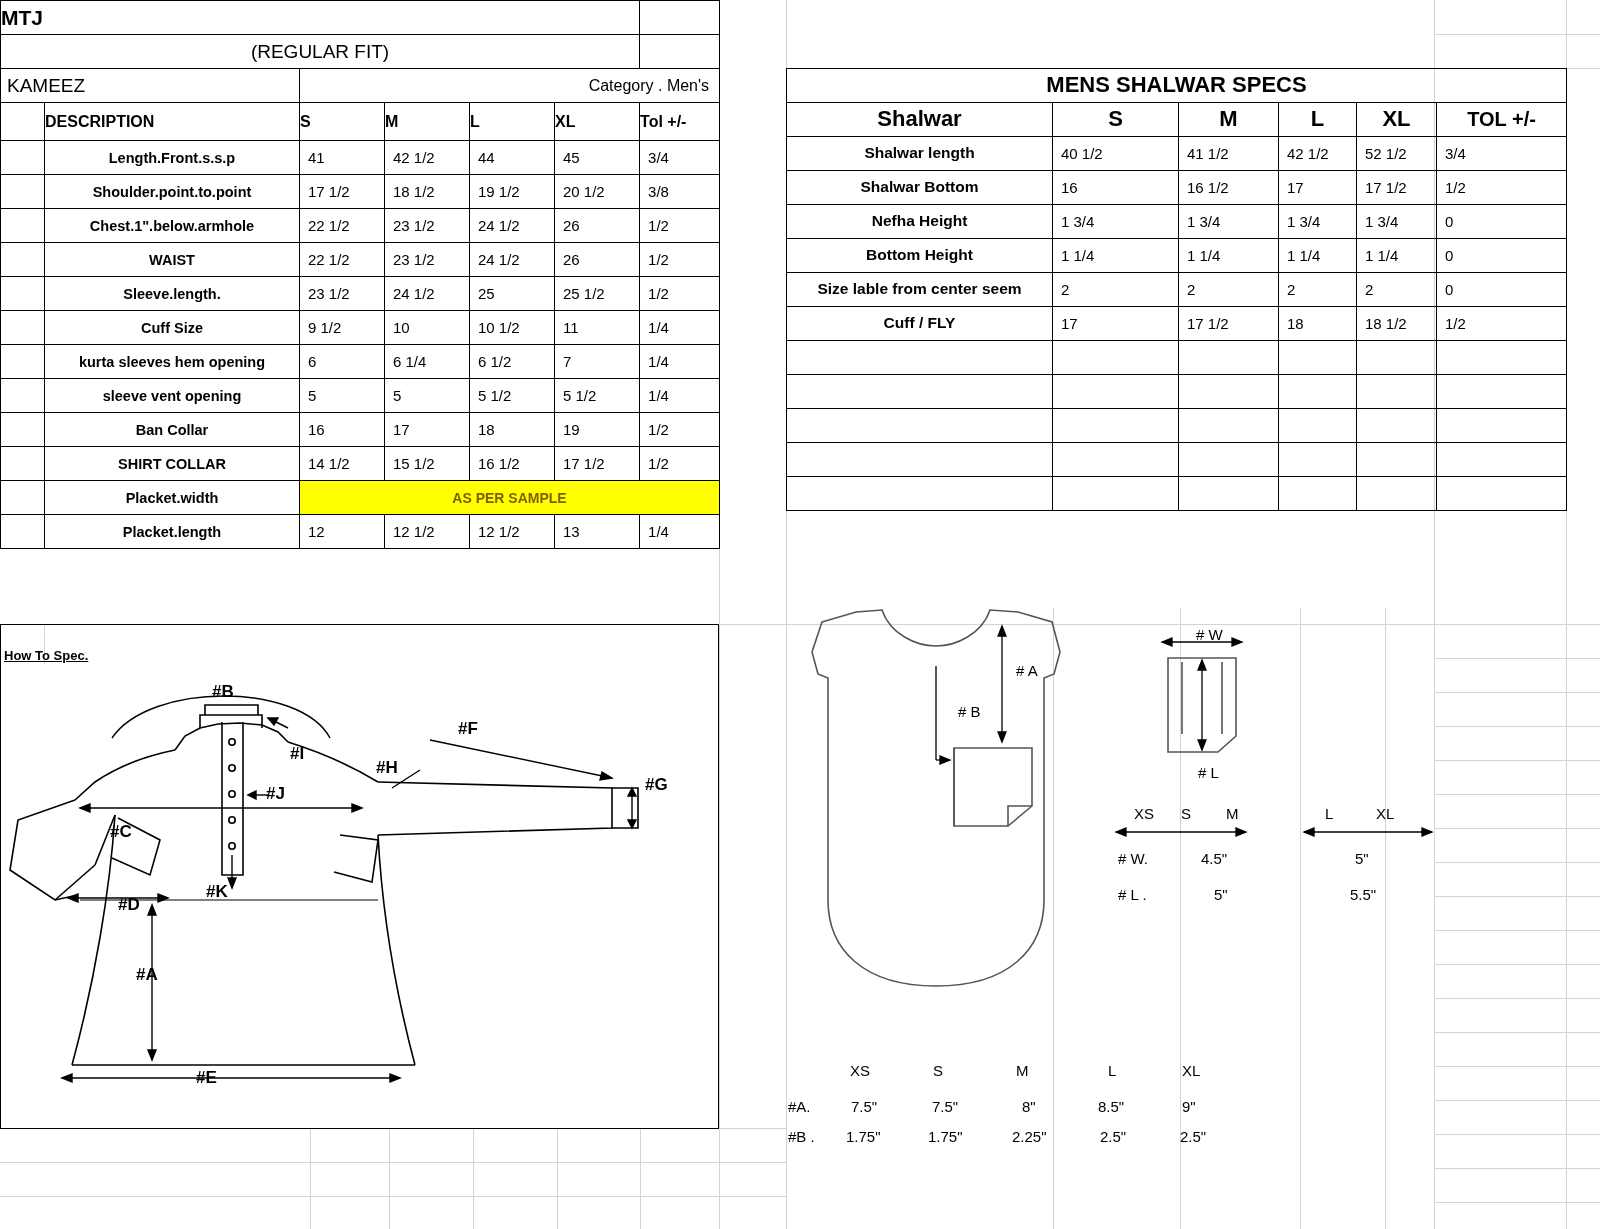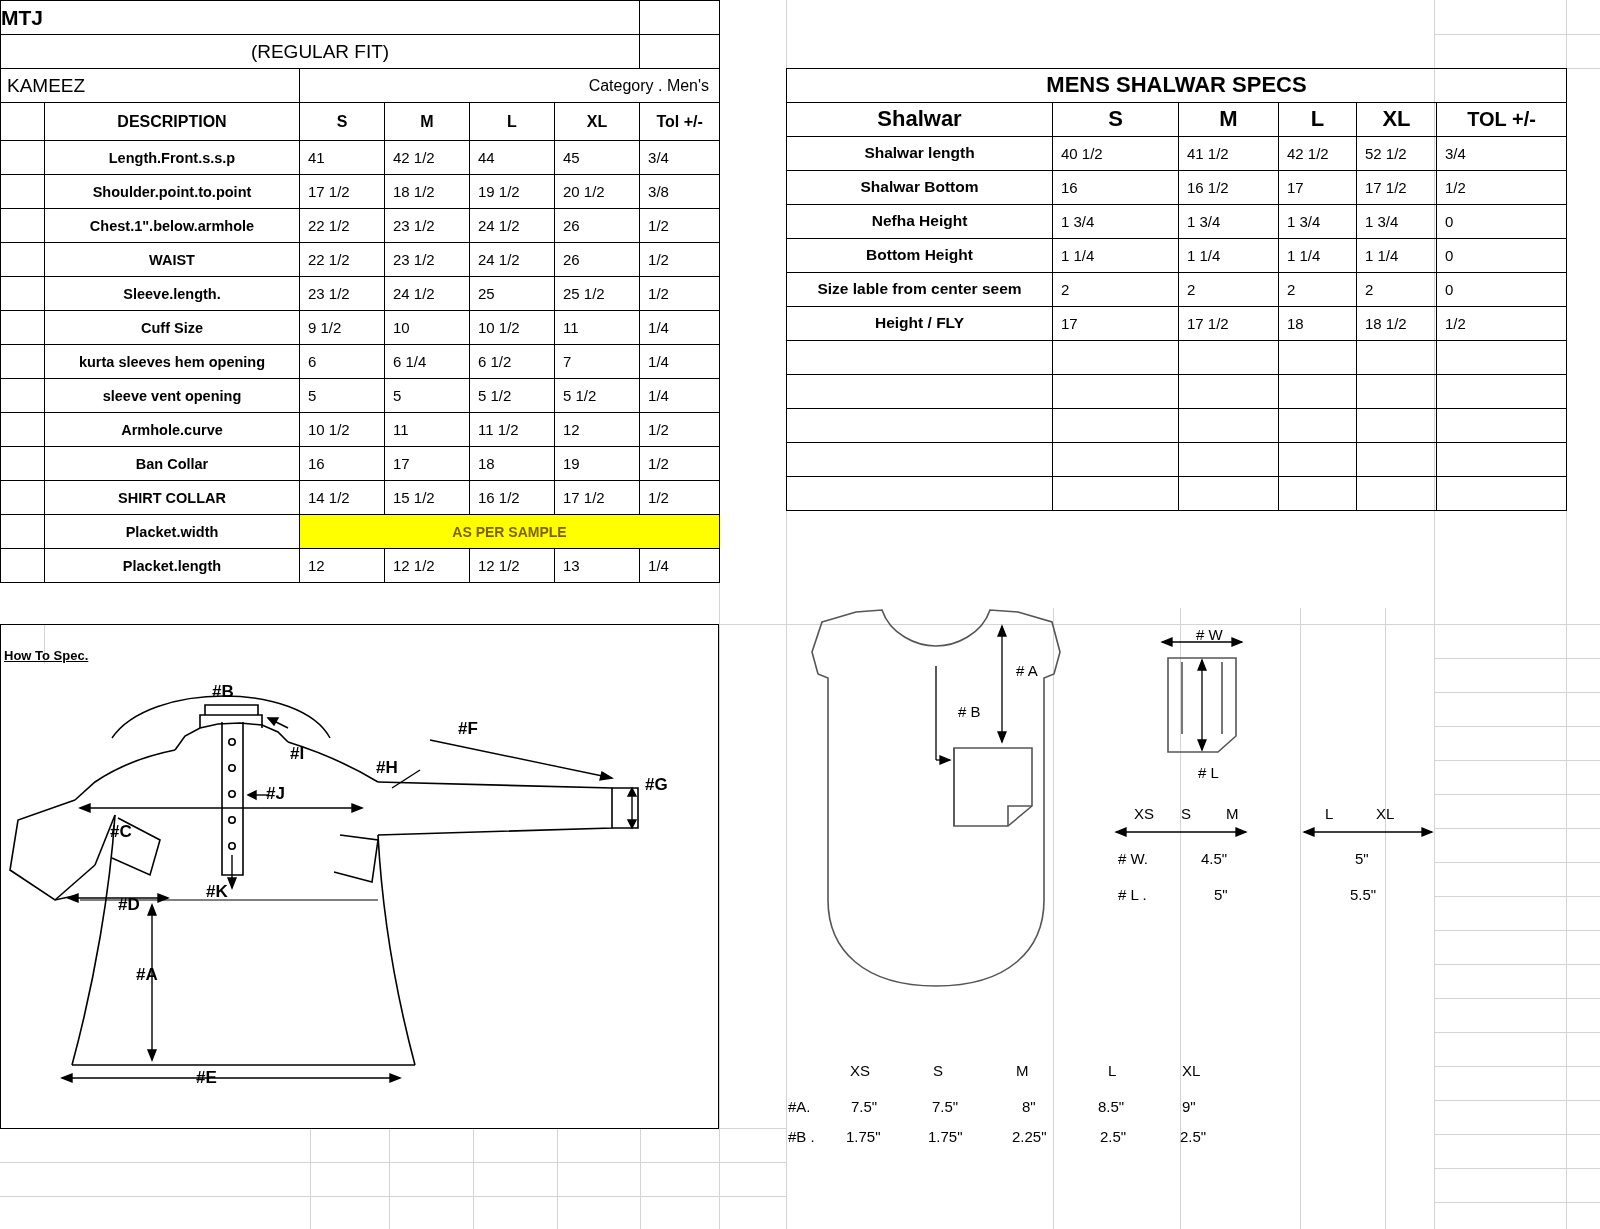--- a/index.html
+++ b/index.html
@@ -69,21 +69,20 @@
     padding-left: 6px;
   }
   .category-label {
     font-size: 16px;
     text-align: right;
     padding-right: 10px;
   }
   .hdr {
     font-weight: bold;
     font-size: 16px;
-    text-align: center;
   }
   .desc-cell {
     font-weight: bold;
     font-size: 14.5px;
     text-align: center;
   }
   .val {
     font-size: 15px;
     text-align: left;
     padding-left: 8px;
@@ -341,29 +340,20 @@
     <tr>
           <td></td>
       <td class="desc-cell">sleeve vent opening</td>
       <td class="val">5</td>
       <td class="val">5</td>
       <td class="val">5 1/2</td>
       <td class="val">5 1/2</td>
       <td class="val">1/4</td>
         </tr>
 
-    <tr>
-          <td></td>
-      <td class="desc-cell">Armhole.curve</td>
-      <td class="val">10 1/2</td>
-      <td class="val">11</td>
-      <td class="val">11 1/2</td>
-      <td class="val">12</td>
-      <td class="val">1/2</td>
-        </tr>
 
     <tr>
           <td></td>
       <td class="desc-cell">Ban Collar</td>
       <td class="val">16</td>
       <td class="val">17</td>
       <td class="val">18</td>
       <td class="val">19</td>
       <td class="val">1/2</td>
         </tr>
@@ -474,21 +464,21 @@
       <td class="rname">Size lable from center seem</td>
       <td class="val">2</td>
       <td class="val">2</td>
       <td class="val">2</td>
       <td class="val">2</td>
       <td class="val">0</td>
         </tr>
 
 
     <tr>
-      <td class="rname">Height / FLY</td>
+      <td class="rname">Cuff / FLY</td>
       <td class="val">17</td>
       <td class="val">17 1/2</td>
       <td class="val">18</td>
       <td class="val">18 1/2</td>
       <td class="val">1/2</td>
         </tr>
 
     <tr>
       <td></td>
       <td></td>

